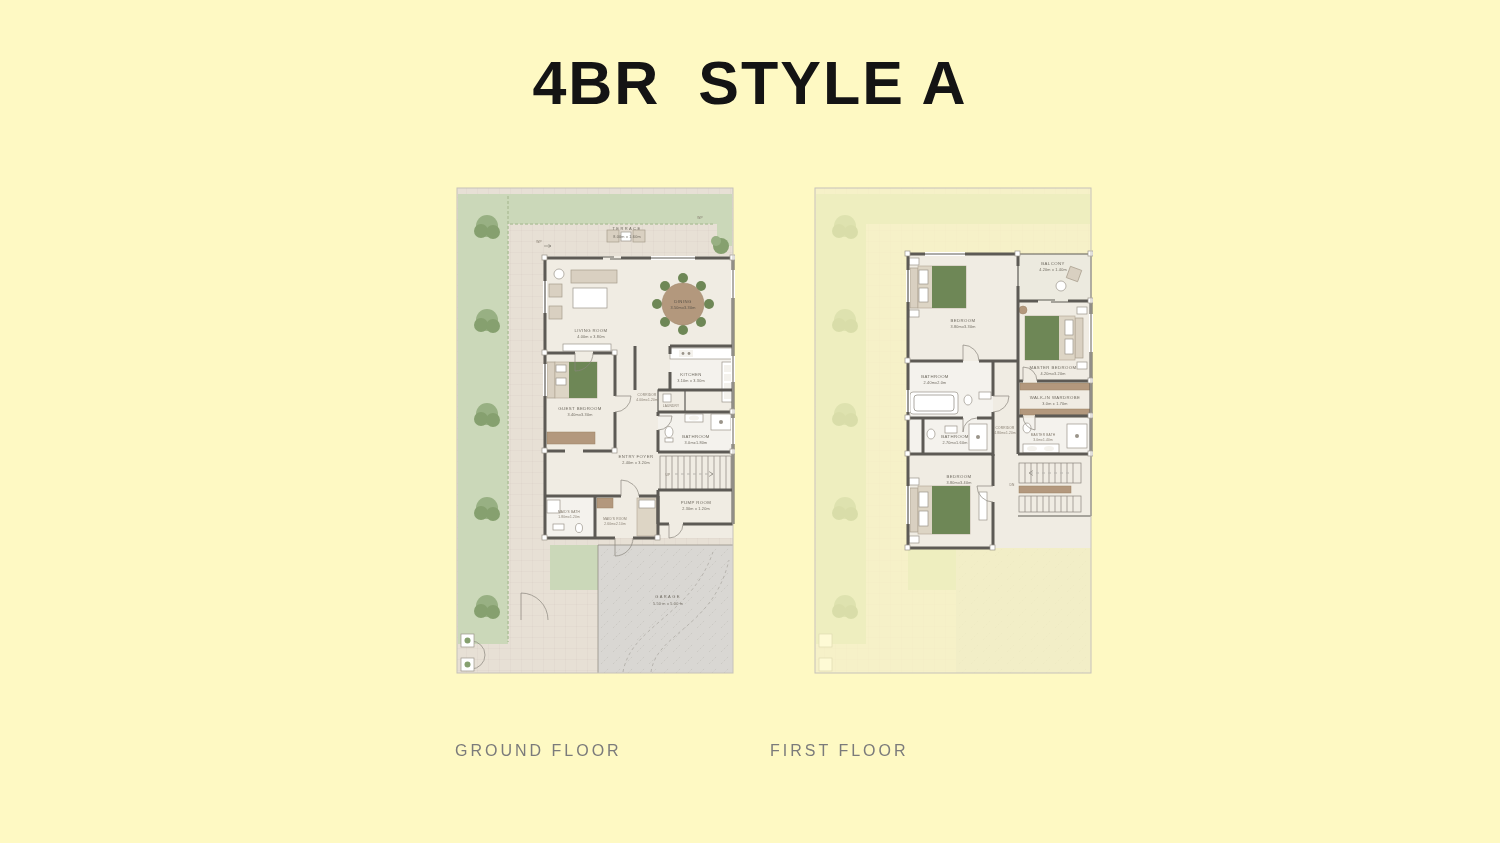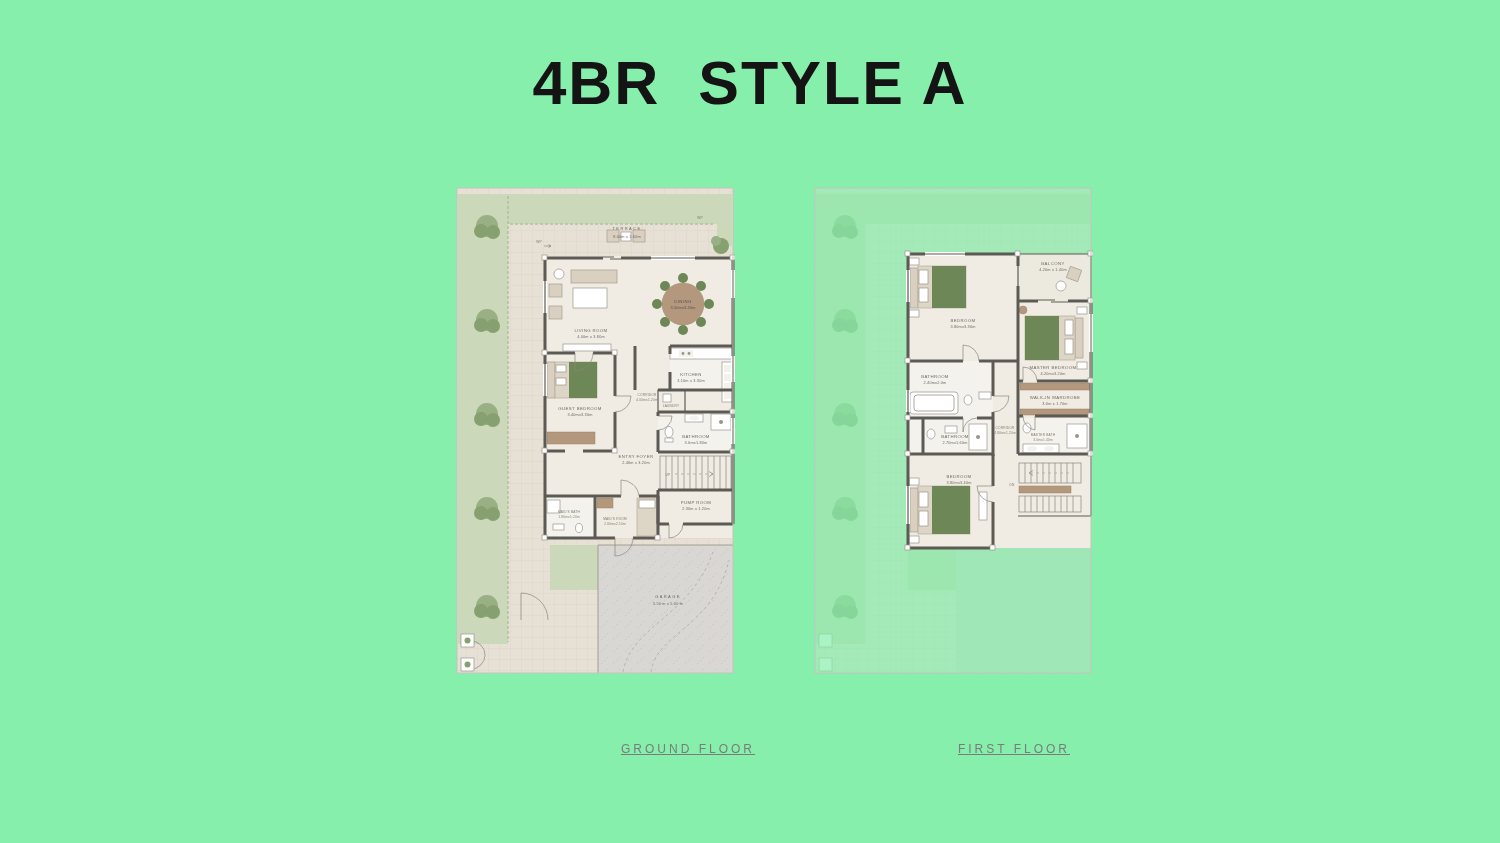--- a/index.html
+++ b/index.html
@@ -1,24 +1,24 @@
 <!DOCTYPE html>
 <html style="--title-ink: #141414; --caption-ink: #7b7b7b; --wall: #5d5a55; --garden: #cbd8b9; --tree: #93ac80; --paving: #e7e0d5; --floor: #f0ece3; --tile: #f4f2ed; --furn: #d9d0c1; --wood: #b3987d; --bed-green: #6e8756; --garage: #d9d7d3; --label-ink: #6f6a60; --plot-line: #c6c2ba;"><head>
 <meta charset="utf-8">
 <style>
   html,body{margin:0;padding:0;background:#ffffff;}
-  .stage{position:relative;width:1500px;height:843px;background:#86efac;overflow:hidden;
+  .stage{position:relative;width:1500px;height:843px;background:#fef9c3;overflow:hidden;
          font-family:"Liberation Sans",sans-serif;}
   .title{position:absolute;top:48px;left:0;width:1500px;text-align:center;
          font-size:61px;font-weight:bold;letter-spacing:2px;color:var(--title-ink,#141414);
          white-space:pre;}
   .plan{position:absolute;top:186px;}
   #plan-gf{left:455px;} #plan-ff{left:813px;}
-  .caption{position:absolute;top:742px;width:300px;text-align:right;
-           font-size:12px;letter-spacing:3px;color:var(--caption-ink,#7b7b7b);text-decoration:underline;}
+  .caption{position:absolute;top:742px;width:300px;text-align:left;
+           font-size:16px;letter-spacing:3px;color:var(--caption-ink,#7b7b7b);}
   #cap-gf{left:455px;} #cap-ff{left:770px;}
 
   
   .plot{fill:none;stroke:var(--plot-line,#c6c2ba);stroke-width:1;}
   .w{fill:none;stroke:var(--wall,#5d5a55);stroke-width:3;}
   .wt{fill:none;stroke:var(--wall,#5d5a55);stroke-width:1.2;}
   .thin{fill:none;stroke:#8a857c;stroke-width:0.7;}
   .dash{fill:none;stroke:#b8b5af;stroke-width:1;stroke-dasharray:3 3;}
   .grn{fill:var(--garden,#cbd8b9);}
   .hedge{fill:none;stroke:#b2c29d;stroke-width:1.6;stroke-dasharray:3 2;}

